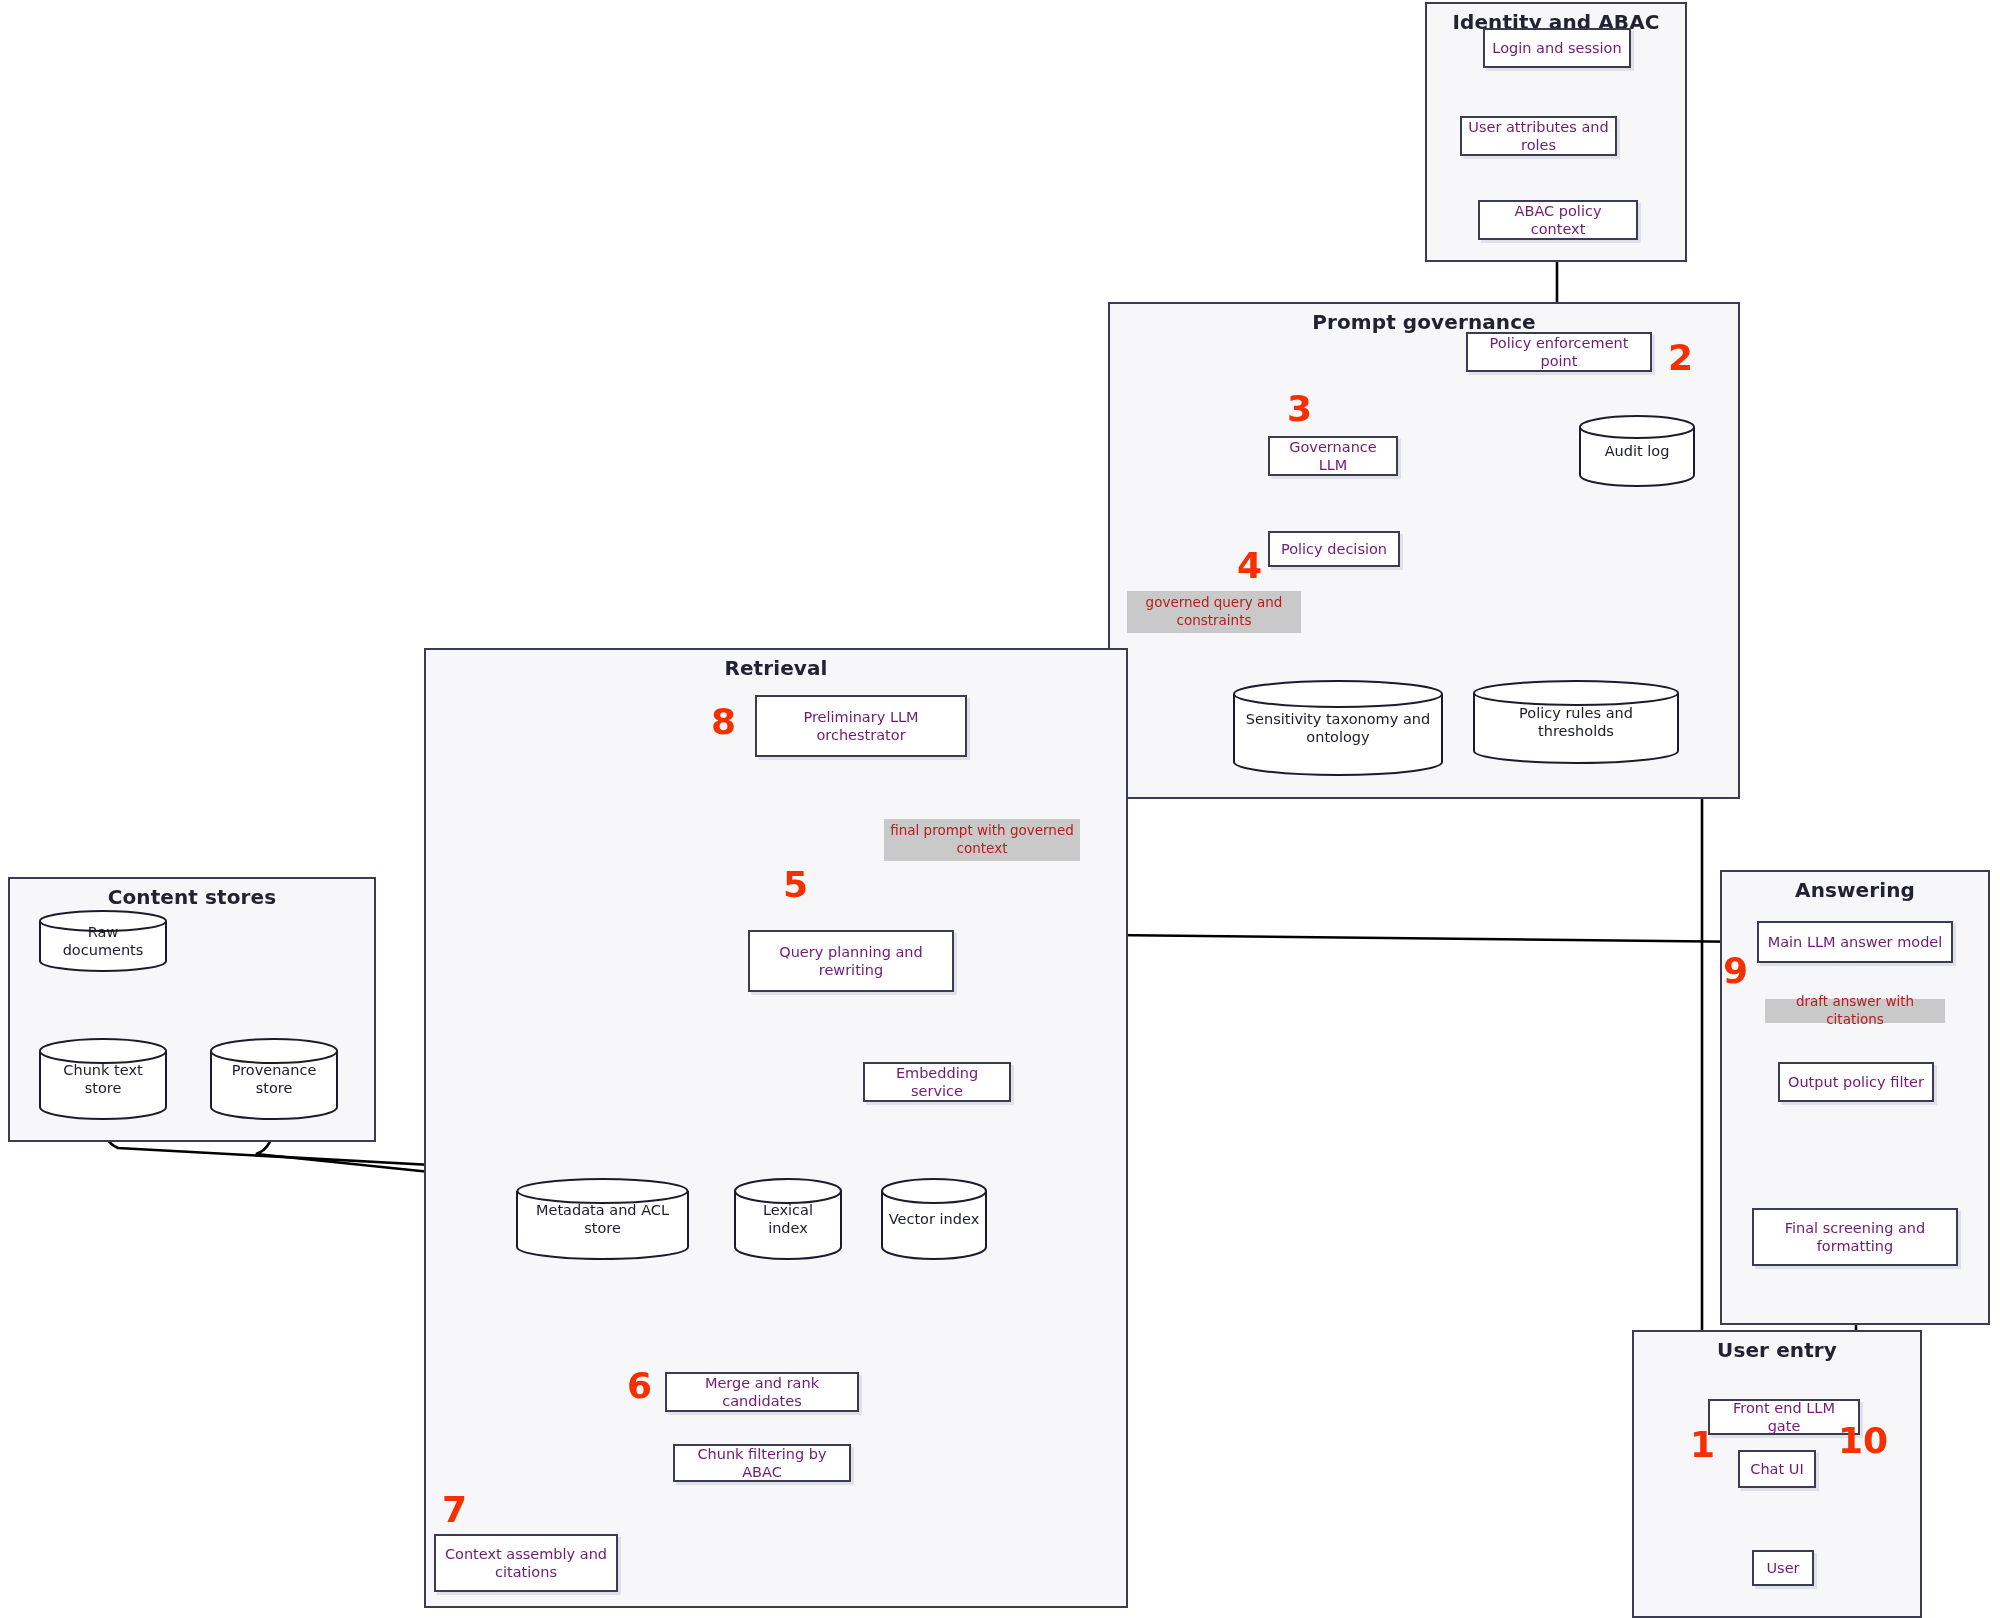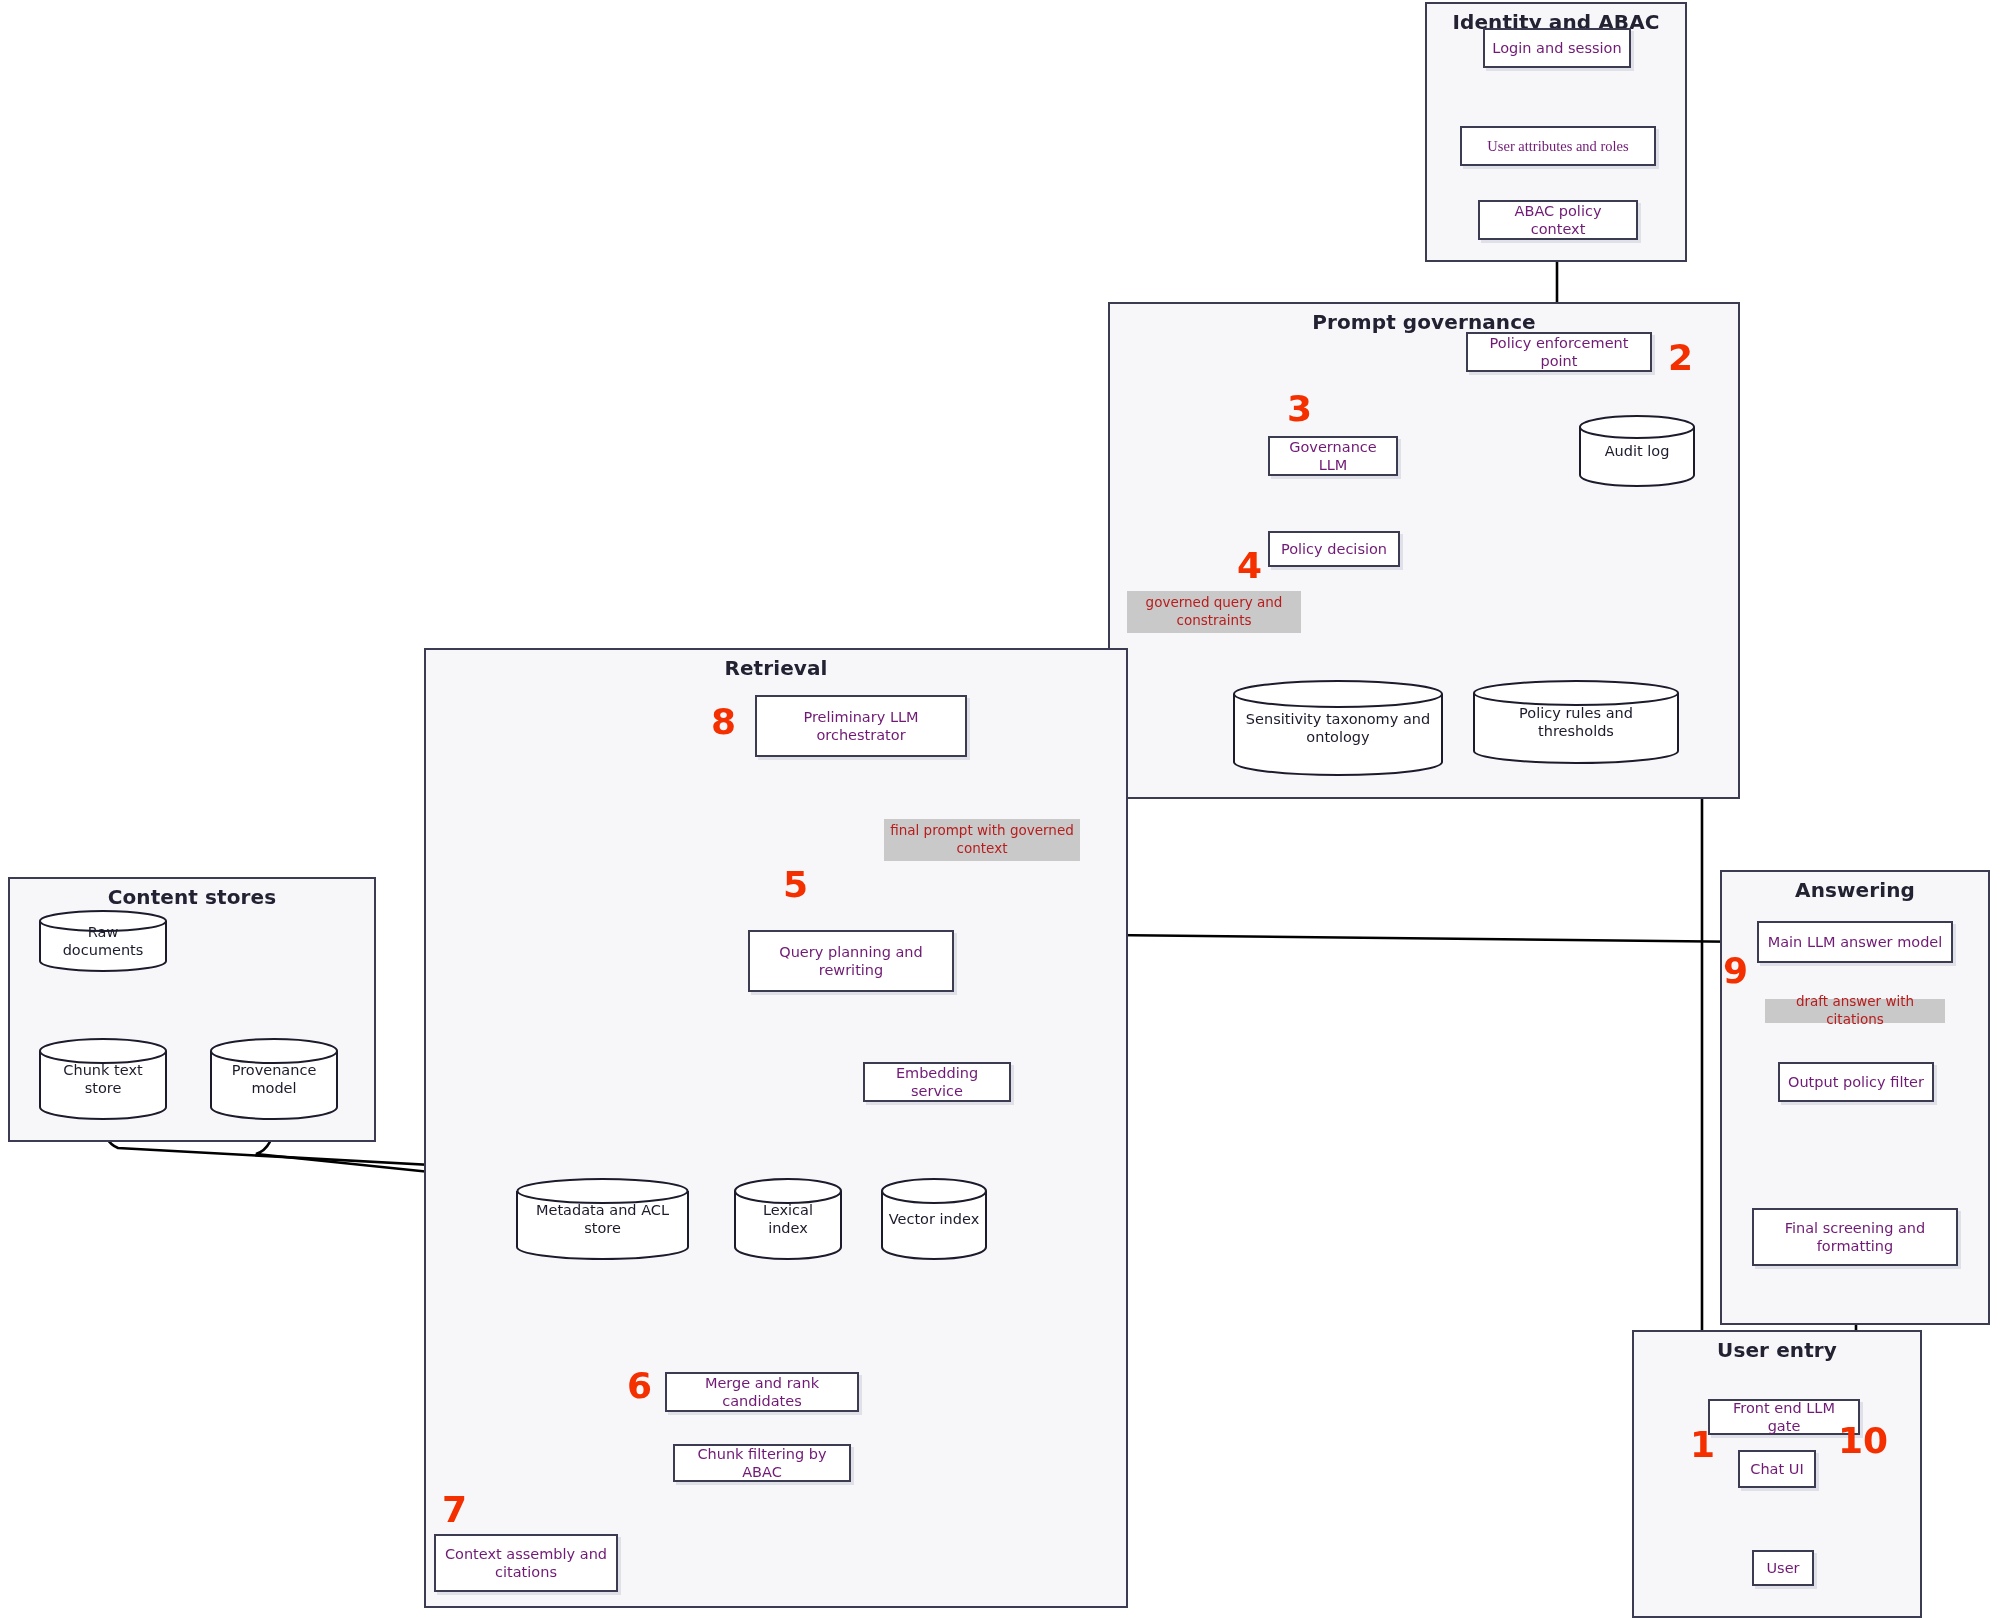--- a/index.html
+++ b/index.html
@@ -169,21 +169,21 @@
       <path d="M1745,1456 Q1700,1438 1716,1418 L1752,1396"></path>
       <path d="M1823,1485 Q1862,1508 1845,1528 L1805,1548"></path>
       <path d="M1748,1560 Q1702,1540 1718,1518 L1754,1494"></path>
     </g>
   </svg>
 
   <div class="cluster" style="left:1425px; top:2px; width:262px; height:260px;">
     <div class="cluster-title">Identity and ABAC</div>
   </div>
   <div class="node" style="left:1483px; top:28px; width:148px; height:40px;">Login and session</div>
-  <div class="node" style="left:1460px; top:126px; width:196px; height:40px;font-family:Liberation Serif, serif;">User attributes and roles</div>
+  <div class="node" style="left:1460px; top:116px; width:157px; height:40px;">User attributes and roles</div>
   <div class="node" style="left:1478px; top:200px; width:160px; height:40px;">ABAC policy context</div>
 
   <div class="cluster" style="left:1108px; top:302px; width:632px; height:497px;">
     <div class="cluster-title">Prompt governance</div>
   </div>
   <div class="node" style="left:1466px; top:332px; width:186px; height:40px;">Policy enforcement point</div>
   <div class="node" style="left:1268px; top:436px; width:130px; height:40px;">Governance LLM</div>
 
   <div class="cyl" style="left:1578px; top:415px; width:118px; height:72px;">
     <svg class="cyl-svg" viewBox="0 0 118 72" preserveAspectRatio="none">
@@ -269,21 +269,21 @@
       <ellipse cx="65" cy="13" rx="63" ry="12" fill="#ffffff" stroke="#1b1b2b" stroke-width="2"></ellipse>
     </svg>
     <span class="cyl-label">Chunk text store</span>
   </div>
 
   <div class="cyl" style="left:209px; top:1038px; width:130px; height:82px;">
     <svg class="cyl-svg" viewBox="0 0 130 82" preserveAspectRatio="none">
       <path d="M2,13 L2,69 A63,12 0 0 0 128,69 L128,13" fill="#ffffff" stroke="#1b1b2b" stroke-width="2"></path>
       <ellipse cx="65" cy="13" rx="63" ry="12" fill="#ffffff" stroke="#1b1b2b" stroke-width="2"></ellipse>
     </svg>
-    <span class="cyl-label">Provenance model</span>
+    <span class="cyl-label">Provenance store</span>
   </div>
 
   <div class="cluster" style="left:1720px; top:870px; width:270px; height:455px;">
     <div class="cluster-title">Answering</div>
   </div>
   <div class="node" style="left:1757px; top:921px; width:196px; height:42px;">Main LLM answer model</div>
 
   <div class="edge-label" style="left:1765px; top:999px; width:180px; height:24px; display:flex; align-items:center; justify-content:center;">draft answer with citations</div>
 
   <div class="node" style="left:1778px; top:1062px; width:156px; height:40px;">Output policy filter</div>

